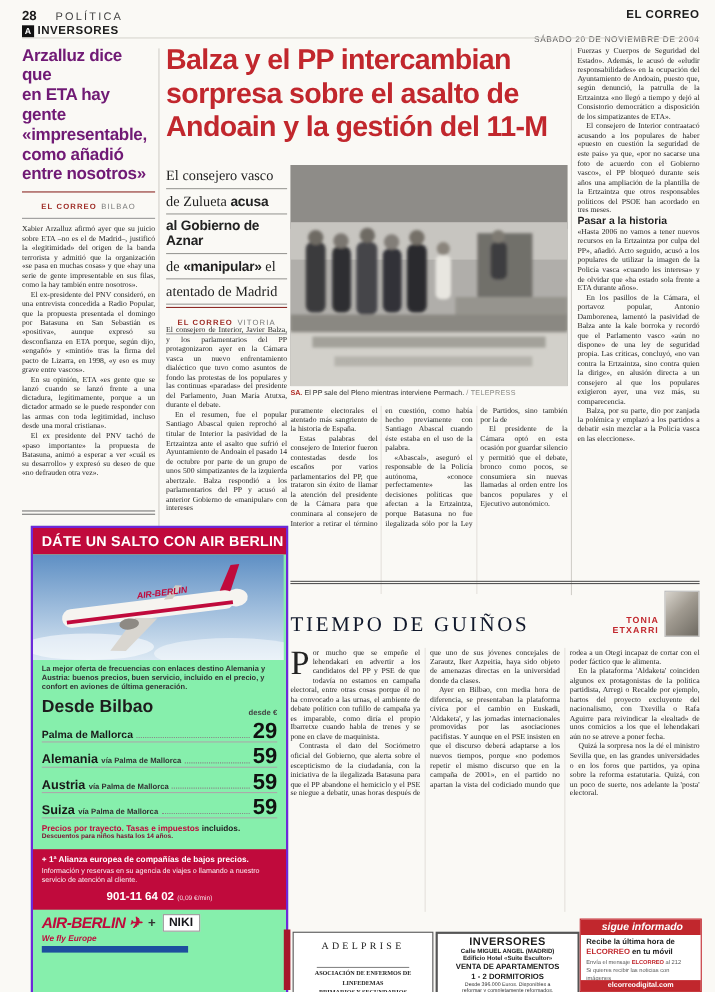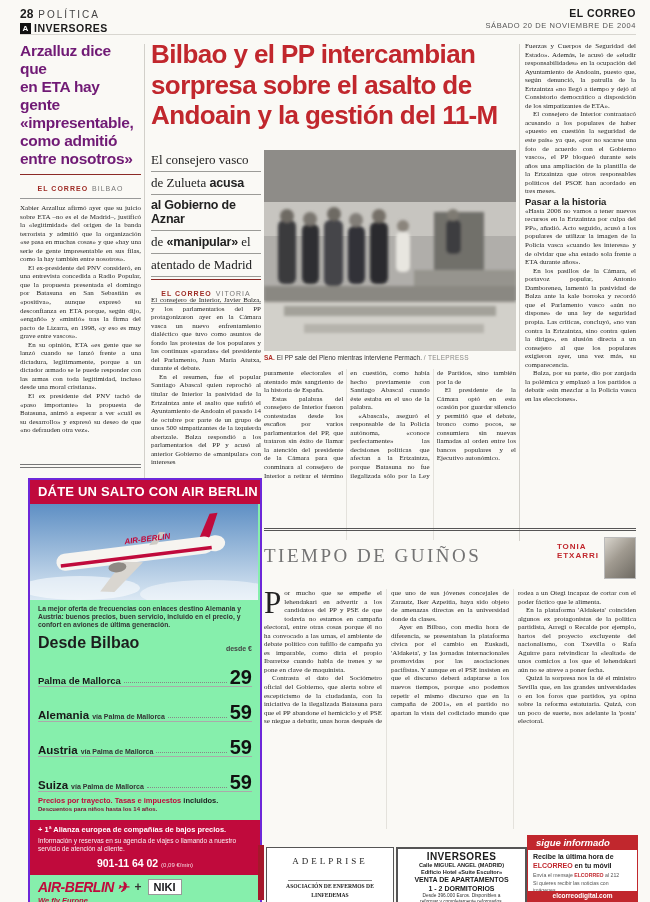--- a/index.html
+++ b/index.html
@@ -1,28 +1,28 @@
 <!DOCTYPE html>
 <html lang="es"><head>
 <meta charset="utf-8">
 <style>
   html,body{margin:0;padding:0}
   body{width:650px;height:902px;background:#faf9f5;font-family:"Liberation Serif",serif;color:#1b1b1b;position:relative;overflow:hidden}
   .abs{position:absolute}
   
   #hdr{left:20px;top:7px;right:14px;height:26px}
-  .hl-row{display:flex;align-items:baseline;gap:5px}
+  .hl-row{display:flex;align-items:baseline;gap:17px}
   .pageno{font:700 12px "Liberation Sans",sans-serif}
   .section{font:400 10px "Liberation Sans",sans-serif;letter-spacing:2px;color:#444}
   .tagrow{display:flex;align-items:center;gap:3px;margin-top:1px}
   .tagbox{width:11px;height:11px;background:#111;color:#fff;font:700 8px/11px "Liberation Sans",sans-serif;text-align:center}
   .tag{font:800 10.5px "Liberation Sans",sans-serif;letter-spacing:.5px}
   #hdr-r{position:absolute;right:0;top:0;text-align:right}
   .paper{font:800 10.5px "Liberation Sans",sans-serif;letter-spacing:.5px}
-  .pdate{font:400 7.5px "Liberation Sans",sans-serif;letter-spacing:.6px;color:#555;margin-top:2px}
+  .pdate{font:400 7.5px "Liberation Sans",sans-serif;letter-spacing:.6px;color:#555;margin-top:12px}
   .rule-top{left:20px;right:14px;top:34px;border-top:1px solid #d8d6d0}
   
   .t7{font:7px/8.55px "Liberation Serif",serif;text-align:justify;color:#1f1f1f;hyphens:auto}
   .t7 p{margin:0;text-indent:8px}
   .t7 p.nf{text-indent:0}
   .byl{border-top:1px solid #8c2a26;border-bottom:1px solid #999;text-align:center;padding:2px 0 3px;margin:6px 0 5px}
   .byl .brand{font:700 7px "Liberation Sans",sans-serif;letter-spacing:1px;color:#9e2b25}
   .byl .city{font:400 7px "Liberation Sans",sans-serif;letter-spacing:1px;color:#777;margin-left:4px}
   .vrule{border-left:1px solid #d2d0ca;width:0}
   
@@ -39,38 +39,38 @@
   #caption{left:264px;top:354px;width:252px;font:400 6.5px "Liberation Sans",sans-serif;color:#333}
   .captag{font-weight:800;color:#b02a24;margin-right:2px}
   .capcred{color:#8a8a86;letter-spacing:.3px}
   #midcols{left:264px;top:369px;width:252px;height:171px;column-count:3;column-gap:7px;column-rule:1px solid #e4e2dc}
   #vr2{left:519px;top:44px;height:497px}
   #rightcol{left:525px;top:42px;width:111px;height:500px}
   .xhead{font:800 9.5px "Liberation Sans",sans-serif;margin:6px 0 3px;text-indent:0 !important}
   
   #tiempo{left:264px;top:528px;width:372px;border-top:3px double #555;padding-top:6px}
   .op-head{display:flex;justify-content:space-between;align-items:flex-start;height:46px}
-  .op-title{font:500 19px "Liberation Serif",serif;letter-spacing:2.5px;color:#737373;margin-top:8px}
+  .op-title{font:500 19px "Liberation Serif",serif;letter-spacing:2.5px;color:#0f172a;margin-top:21px}
   .op-auth{display:flex;gap:5px;align-items:flex-start}
-  .op-names{text-align:left;margin-top:5px}
+  .op-names{text-align:right;margin-top:22px}
   .op-names div{font:700 8px "Liberation Sans",sans-serif;letter-spacing:1px;color:#c1272d}
   .op-photo{width:30px;height:40px;background:linear-gradient(135deg,#d8d4cc 0%,#a09a90 45%,#6e6a62 100%);border:1px solid #bbb}
   #op-body{height:240px;column-count:3;column-gap:9px;column-rule:1px solid #e4e2dc;margin-top:6px}
   .dropcap{float:left;font:400 31px/26px "Liberation Serif",serif;padding:1px 3px 0 0;color:#222}
   
   #airad{left:28px;top:478px;width:230px;height:422px;border:2px solid #6d28d9;background:#86efac}
   .ab-red{background:#c00a3c;color:#fff}
   .ab-band1{height:24px;font:800 13px/24px "Liberation Sans",sans-serif;letter-spacing:.2px;padding-left:8px}
   .ab-sky{height:96px;display:block}
   .ab-white{padding:5px 8px 4px}
   .ab-intro{font:700 6.8px/8.2px "Liberation Sans",sans-serif;color:#333;text-align:left}
   .ab-fromrow{display:flex;justify-content:space-between;align-items:flex-end;margin-top:4px}
   .ab-from{font:800 16px "Liberation Sans",sans-serif;color:#1d1d1d}
   .ab-desde{font:700 7px "Liberation Sans",sans-serif;color:#444}
-  .ab-row{display:flex;align-items:flex-end;border-bottom:1px solid #aaa;padding:1px 0 0;margin-top:15px}
+  .ab-row{display:flex;align-items:flex-end;border-bottom:1px solid #aaa;padding:1px 0 0;margin-top:3px}
   .ab-dest{font:800 11.5px "Liberation Sans",sans-serif;color:#181818;white-space:nowrap}
   .ab-via{font:700 7px "Liberation Sans",sans-serif;color:#333;margin:0 0 1px 3px;white-space:nowrap}
   .ab-dots{flex:1;border-bottom:1px dotted #888;margin:0 3px 3px}
   .ab-price{font:800 20px/18px "Liberation Sans",sans-serif;color:#111}
   .ab-terms{font:700 7.5px "Liberation Sans",sans-serif;color:#c00a3c;margin-top:4px}
   .ab-terms b{color:#222}
   .ab-terms2{font:700 6px "Liberation Sans",sans-serif;color:#7a1030;margin-top:1px}
   .ab-band2{padding:5px 8px 6px;margin-top:4px}
   .ab-alli{font:700 7.5px "Liberation Sans",sans-serif}
   .ab-info{font:400 6.5px/8px "Liberation Sans",sans-serif;margin-top:3px;opacity:.95}
@@ -89,21 +89,21 @@
   #adelprise{left:266px;top:847px;width:126px;height:53px;padding-top:2px}
   .adel-title{font:400 9px "Liberation Serif",serif;letter-spacing:3px;border-bottom:1px solid #888;display:inline-block;padding:0 4px 14px}
   .adel-sub{font:700 5.6px/6.8px "Liberation Serif",serif;margin-top:2px}
   .adel-line{font:400 4.8px/5.8px "Liberation Sans",sans-serif;color:#444}
   #inversores{left:396px;top:847px;width:127px;height:53px;border-width:2px;padding-top:2px}
   .inv-title{font:900 10px "Liberation Sans",sans-serif;letter-spacing:.4px}
   .inv-sub{font:700 5.6px/6.6px "Liberation Sans",sans-serif}
   .inv-big{font:800 7px/8px "Liberation Sans",sans-serif;margin-top:1px}
   .inv-line{font:400 4.8px/5.6px "Liberation Sans",sans-serif;color:#333}
   #sigue{left:527px;top:835px;width:109px;height:65px;border:1px solid #c1272d;background:#fff}
-  .sig-head{background:#c1272d;color:#fff;font:italic 800 9.5px/14px "Liberation Sans",sans-serif;padding-left:8px}
+  .sig-head{background:#c1272d;color:#fff;font:italic 800 9.5px/14px "Liberation Sans",sans-serif;padding-left:19px}
   .sig-body{padding:3px 5px 0;text-align:left}
   .sig-l1{font:700 7px/8.5px "Liberation Sans",sans-serif;color:#222}
   .sig-l1 .red{color:#c1272d}
   .sig-sm{font:400 5.2px/6.4px "Liberation Sans",sans-serif;color:#555;margin-top:2px}
   .sig-sm .red{color:#c1272d;font-weight:700}
   .sig-foot{background:#c1272d;color:#fff;font:700 6.5px/10px "Liberation Sans",sans-serif;text-align:center;position:absolute;bottom:0;left:0;right:0}
   
   .dbl{border-top:1px solid #777;border-bottom:1px solid #777;height:2px}
   #lrule{left:20px;top:464px;width:121px}
 </style>
@@ -124,38 +124,38 @@
     <div class="pdate">SÁBADO 20 DE NOVIEMBRE DE 2004</div>
   </div>
 </div>
 <div class="abs rule-top"></div>
 
 <div class="abs" id="leftcol">
   <div class="lhead">
     <div>Arzalluz dice que</div>
     <div>en ETA hay gente</div>
     <div>«impresentable,</div>
-    <div>como admitió</div>
+    <div>como añadió</div>
     <div>entre nosotros»</div>
   </div>
   <div class="byl">
     <span class="brand">EL CORREO</span><span class="city">BILBAO</span>
   </div>
   <div class="t7">
     <p class="nf">Xabier Arzalluz afirmó ayer que su juicio sobre ETA –no es el de Madrid–, justificó la «legitimidad» del origen de la banda terrorista y admitió que la organización «se pasa en muchas cosas» y que «hay una serie de gente impresentable en sus filas, como la hay también entre nosotros».</p>
     <p>El ex-presidente del PNV consideró, en una entrevista concedida a Radio Popular, que la propuesta presentada el domingo por Batasuna en San Sebastián es «positiva», aunque expresó su desconfianza en ETA porque, según dijo, «engañó» y «mintió» tras la firma del pacto de Lizarra, en 1998, «y eso es muy grave entre vascos».</p>
     <p>En su opinión, ETA «es gente que se lanzó cuando se lanzó frente a una dictadura, legítimamente, porque a un dictador armado se le puede responder con las armas con toda legitimidad, incluso desde una moral cristiana».</p>
     <p>El ex presidente del PNV tachó de «paso importante» la propuesta de Batasuna, animó a esperar a ver «cuál es su desarrollo» y expresó su deseo de que «no defrauden otra vez».</p>
   </div>
 </div>
 <div class="abs dbl" id="lrule"></div>
 <div class="abs vrule" style="left:144px;top:44px;height:498px"></div>
 
 <h1 class="abs" id="mainhl" style="margin:0">
-  <div>Bilbao y el PP intercambian</div>
+  <div>Balza y el PP intercambian</div>
   <div>sorpresa sobre el asalto de</div>
   <div>Andoain y la gestión del 11-M</div>
 </h1>
 
 <div class="abs" id="kicker">
   <div class="kline"><span>El consejero vasco</span></div>
   <div class="kline"><span>de Zulueta </span><span class="kb">acusa</span></div>
   <div class="kline kb"><span>al Gobierno de Aznar</span></div>
   <div class="kline"><span>de </span><span class="kb">«manipular»</span><span> el</span></div>
   <div class="kline"><span>atentado de Madrid</span></div>

